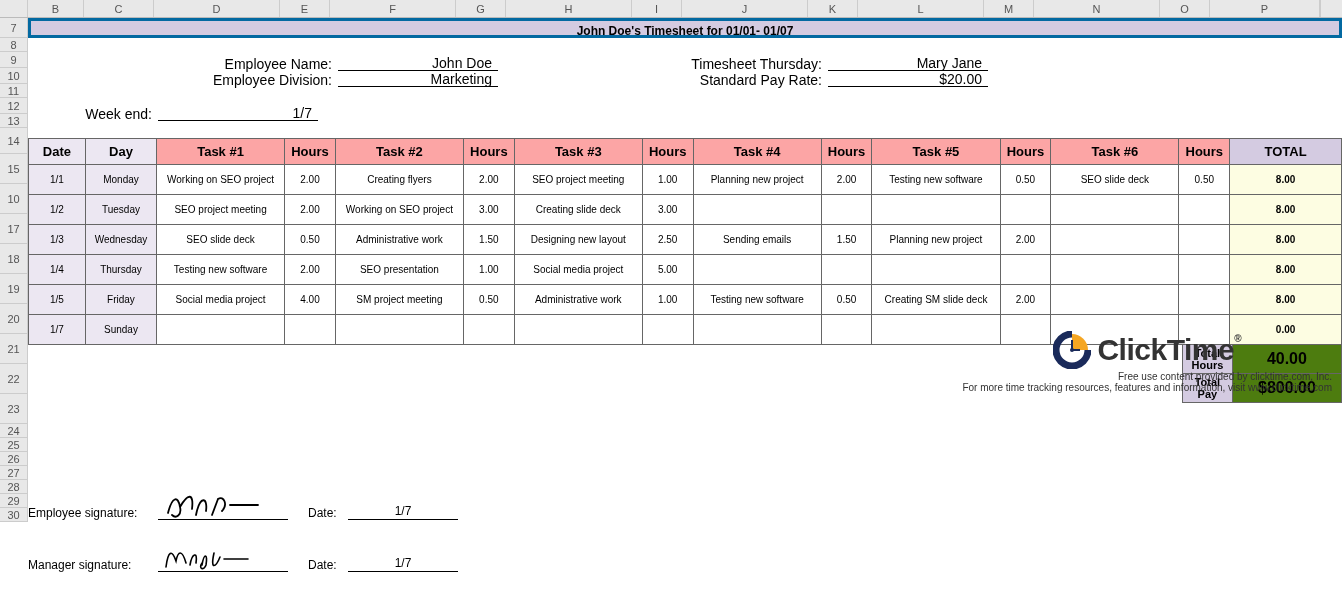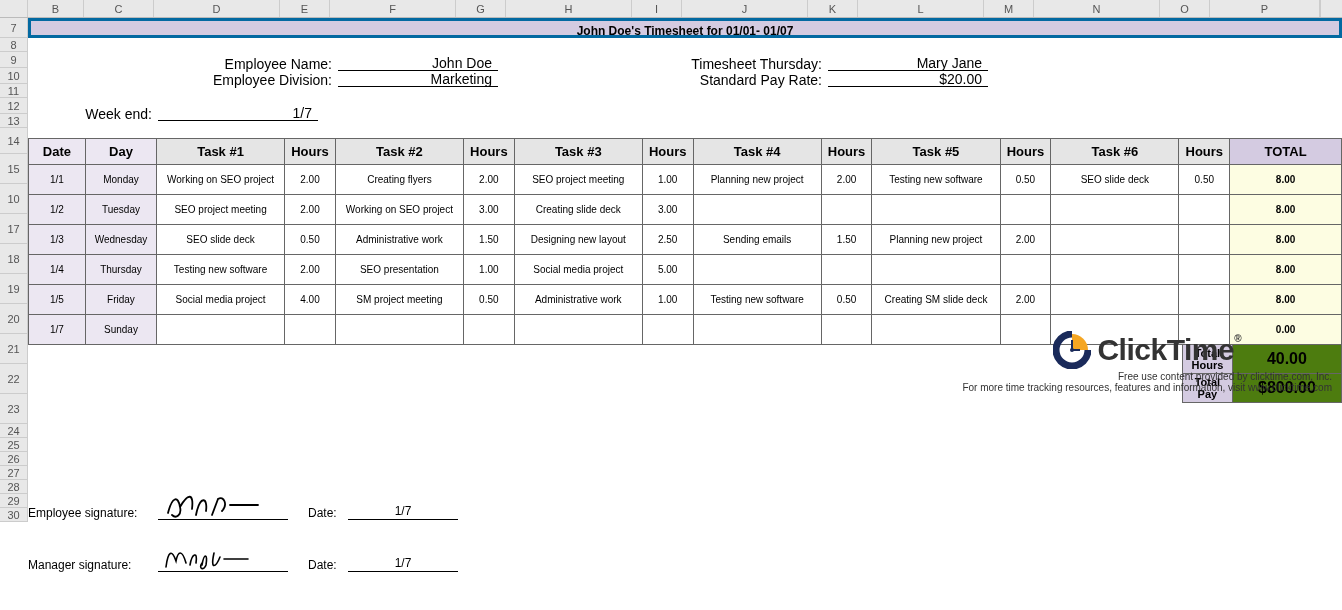--- a/index.html
+++ b/index.html
@@ -75,21 +75,21 @@
     border-collapse: collapse;
     width: 1314px;
   }
   table.ts th, table.ts td {
     border: 1px solid #666;
     padding: 0;
     vertical-align: middle;
     text-align: center;
   }
   table.ts th {
-    background: #e5e5e5;
+    background: #fca5a5;
     font-weight: bold;
     font-size: 13px;
     height: 26px;
   }
   table.ts td {
     height: 30px;
     font-size: 10px;
     background: #fff;
   }
   .col-date { width:56px; background:#ece7f2 !important; font-size:11px;}

